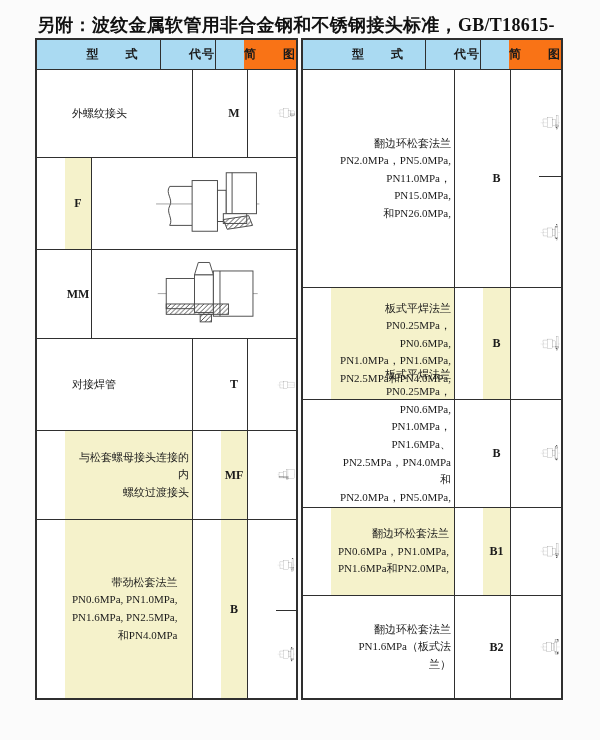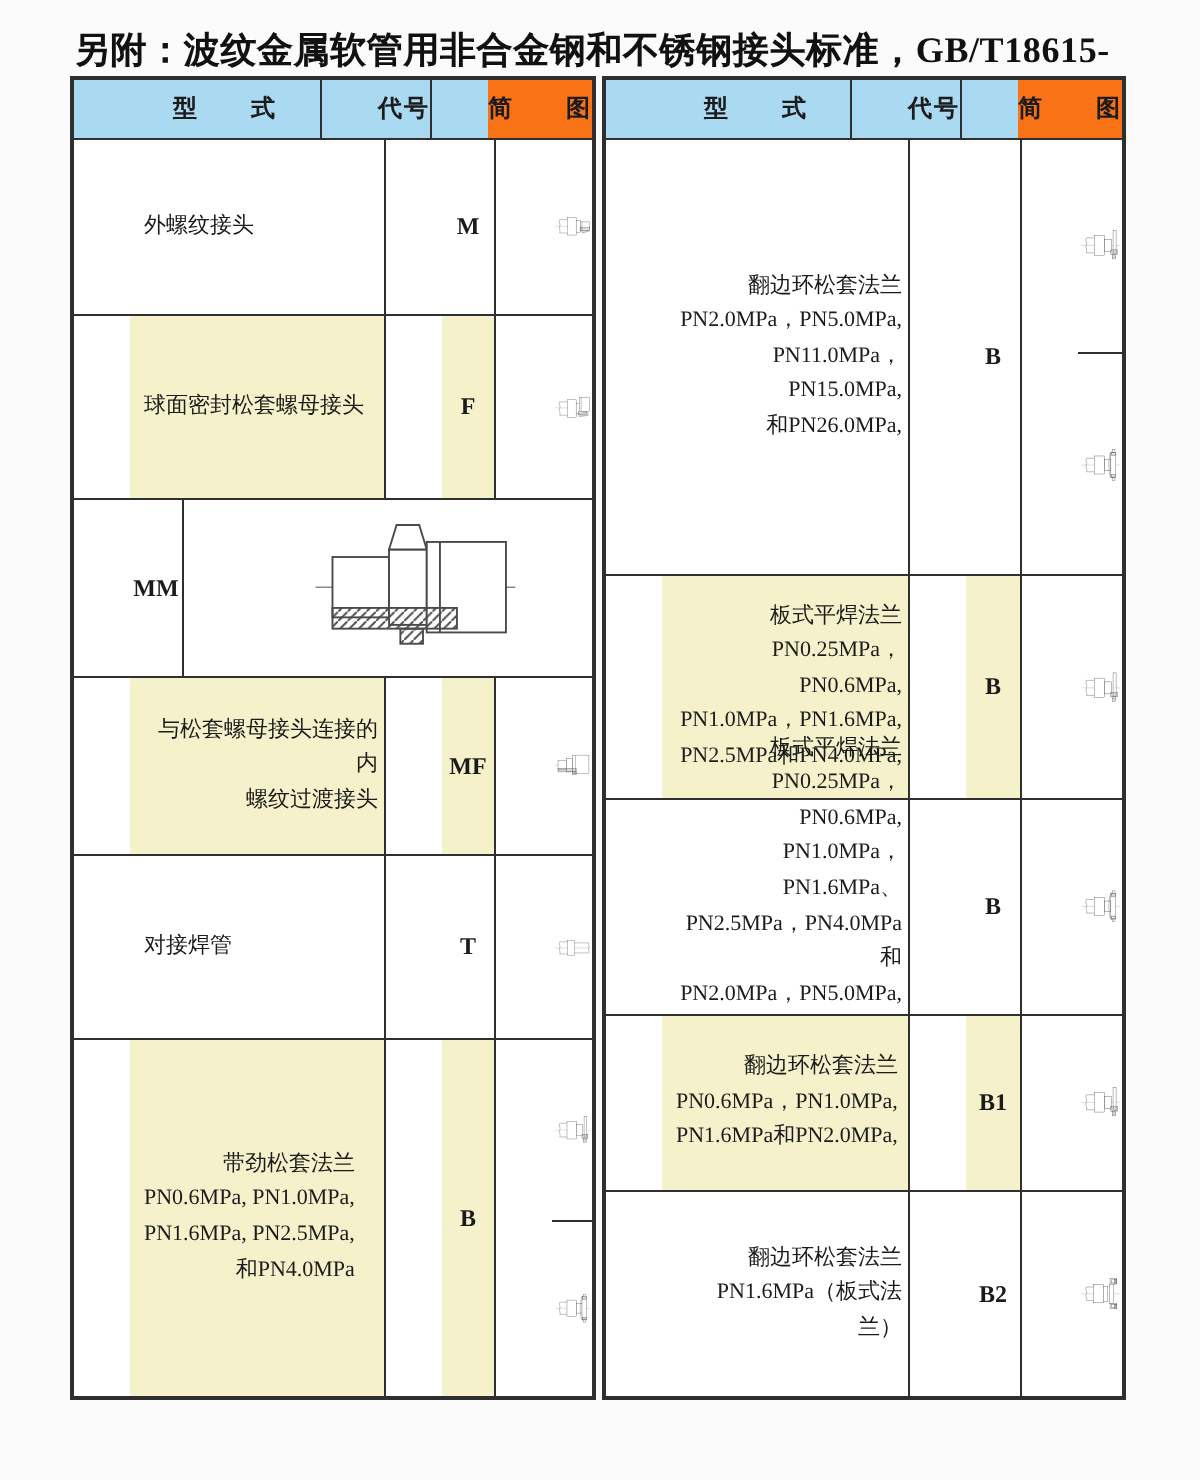--- a/index.html
+++ b/index.html
@@ -166,55 +166,54 @@
       <div class="c type">外螺纹接头</div>
       <div class="c code">M</div>
       <div class="c diag">
         <svg class="d" viewBox="0 0 112 84">
             <use href="#g-male"></use>
           </svg>
       </div>
     </div>
 
     <div class="row ylw" style="height:92px">
-      <div class="c type">球面密封松套螺母接头</div>
       <div class="c code">F</div>
       <div class="c diag">
         <svg class="d" viewBox="0 0 112 84">
             <use href="#g-nut"></use>
           </svg>
       </div>
     </div>
 
     <div class="row" style="height:89px">
       <div class="c code">MM</div>
       <div class="c diag">
         <svg class="d" viewBox="0 0 112 84">
             <use href="#g-mm"></use>
+          </svg>
+      </div>
+    </div>
+
+    <div class="row" style="height:92px">
+      <div class="c type">对接焊管</div>
+      <div class="c code">T</div>
+      <div class="c diag">
+        <svg class="d" viewBox="0 0 112 84">
+            <use href="#g-t"></use>
           </svg>
       </div>
     </div>
 
     <div class="row ylw" style="height:89px">
       <div class="c type">与松套螺母接头连接的内
 螺纹过渡接头</div>
       <div class="c code">MF</div>
       <div class="c diag">
         <svg class="d" viewBox="0 0 112 84">
             <use href="#g-mf"></use>
-          </svg>
-      </div>
-    </div>
-
-    <div class="row" style="height:92px">
-      <div class="c type">对接焊管</div>
-      <div class="c code">T</div>
-      <div class="c diag">
-        <svg class="d" viewBox="0 0 112 84">
-            <use href="#g-t"></use>
           </svg>
       </div>
     </div>
 
     <div class="row ylw" style="height:178px">
       <div class="c type">带劲松套法兰
 PN0.6MPa, PN1.0MPa,
 PN1.6MPa, PN2.5MPa,
 和PN4.0MPa</div>
       <div class="c code">B</div>

